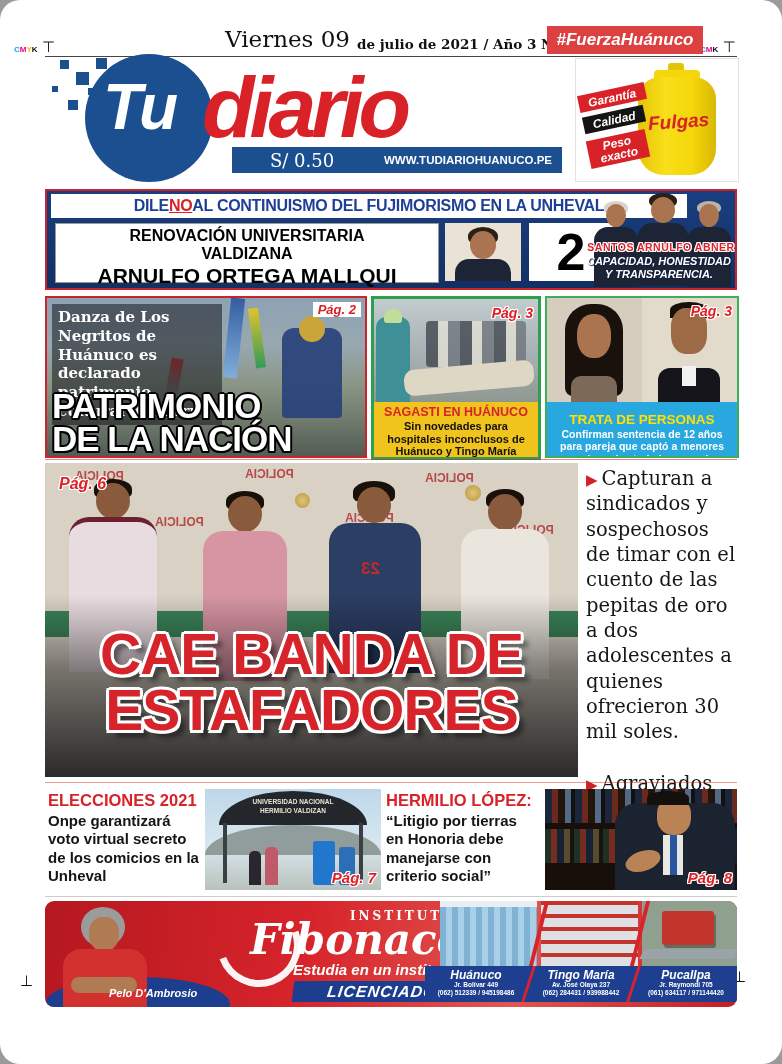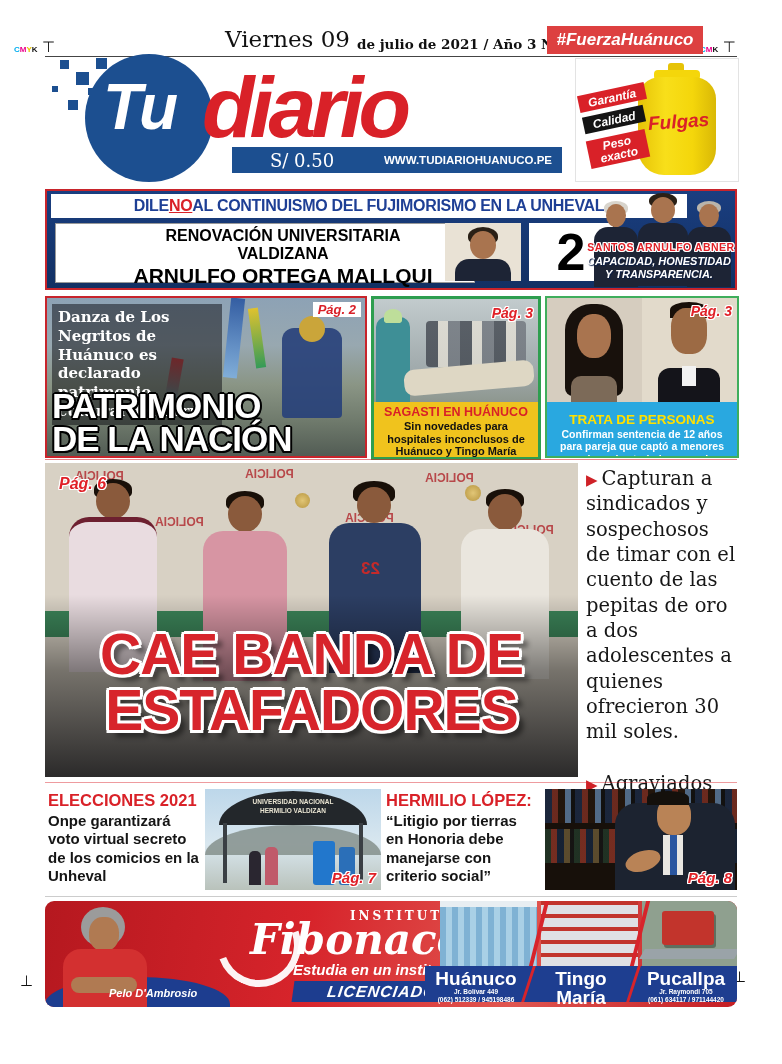--- a/index.html
+++ b/index.html
@@ -1,17 +1,17 @@
 <!DOCTYPE html>
 <html><head>
 <meta charset="utf-8">
 <style>
   html,body{margin:0;padding:0;background:#9a9a9a;}
   .page{position:relative;width:782px;height:1064px;margin:0 auto;background:#fff;
-        font-family:"Liberation Sans",sans-serif;overflow:hidden;}
+        font-family:"Liberation Sans",sans-serif;overflow:hidden;border-radius:20px;}
   .abs{position:absolute;}
   .serif{font-family:"DejaVu Serif","Liberation Serif",serif;}
   .it{font-style:italic;}
   .b{font-weight:bold;}
   
   .olb{text-shadow:2px 0 0 #000,-2px 0 0 #000,0 2px 0 #000,0 -2px 0 #000,
        1.5px 1.5px 0 #000,-1.5px -1.5px 0 #000,1.5px -1.5px 0 #000,-1.5px 1.5px 0 #000;}
   .olw-big{text-shadow:3px 0 0 #fff,-3px 0 0 #fff,0 3px 0 #fff,0 -3px 0 #fff,
        2.5px 2.5px 0 #fff,-2.5px -2.5px 0 #fff,2.5px -2.5px 0 #fff,-2.5px 2.5px 0 #fff,
        7px 7px 5px rgba(0,0,0,.45);}
@@ -27,21 +27,21 @@
   .px-sq{background:#1c4f90;position:absolute;}
   .pricebar{background:#1c4f90;color:#fff;display:flex;align-items:center;justify-content:space-between;}
   
   .fulgas{background:#fff;border:1px solid #e3e3e3;}
   .cylinder{background:linear-gradient(90deg,#e6c307,#f8df1a 35%,#f4d60b 70%,#d9b806);border-radius:22px 22px 26px 26px;}
   .ribbon{color:#fff;font-weight:bold;font-style:italic;display:flex;align-items:center;justify-content:center;
           transform:rotate(-12deg);font-size:12px;line-height:1;}
   
   .pol{border:2px solid #c8242b;background:linear-gradient(180deg,#1a3e80,#123063);}
   .pol-strip{background:#fff;color:#1e3f95;font-weight:800;display:flex;align-items:center;justify-content:center;}
-  .pol-box{background:#fff;border:1px solid #999;color:#000;text-align:center;padding-left:36px;}
+  .pol-box{background:#fff;border:1px solid #999;color:#000;text-align:center;}
   .bust{position:absolute;}
   .bust .head{position:absolute;border-radius:50%;background:#a9744f;}
   .bust .hair{position:absolute;border-radius:50% 50% 40% 40%;background:#2a2016;}
   .bust .suit{position:absolute;border-radius:14px 14px 0 0;background:#1d2435;}
   
   .card1{border:2px solid #c8242b;overflow:hidden;
     background:linear-gradient(180deg,#8da2b5 0%,#98a8b0 30%,#8a9585 55%,#6f7a6c 78%,#525c54 100%);}
   .card2{border:3px solid #2e9e4f;overflow:hidden;background:#fff;}
   .card3{border:2px solid #3fae5c;overflow:hidden;background:#fff;}
   .kicker{background:rgba(10,10,16,.5);color:#fff;font-size:15px;font-weight:bold;line-height:1.25;padding:4px 6px;}
@@ -64,21 +64,21 @@
   .btitle{color:#d92128;font-weight:900;font-size:16.5px;line-height:1.1;}
   .bsub{color:#151515;font-weight:900;font-size:15px;line-height:1.22;margin-top:3px;}
   .gatephoto{background:linear-gradient(180deg,#bdd7ea 0%,#d9e7ef 55%,#b9c2bb 100%);overflow:hidden;}
   .bookphoto{background:#17100a;overflow:hidden;}
   
   .fib{background:linear-gradient(100deg,#b5181f,#d7242b 38%,#e05650 68%,#c41d24);border-radius:9px;overflow:hidden;}
   .fib-badge{background:#1d3d8f;color:#fff;font-weight:900;font-style:italic;display:flex;align-items:center;justify-content:center;
              transform:skewX(-8deg);letter-spacing:1px;}
   .blueband{background:#1e3e90;color:#fff;display:flex;}
   .loc{flex:1;text-align:center;padding-top:3px;position:relative;}
-  .loc .city{font-weight:900;font-size:19px;line-height:1;}
+  .loc .city{font-weight:900;font-style:italic;font-size:12px;line-height:1;}
   .loc .addr{font-size:6.5px;font-weight:bold;line-height:1.3;}
   .loc .tel{font-size:6.5px;font-weight:bold;line-height:1.2;}
   .locdiv{width:3px;background:#d7242b;transform:skewX(-18deg);}
   .bld{position:absolute;top:0;height:65px;}
 </style>
 </head>
 <body>
 
 <div class="page">
 

